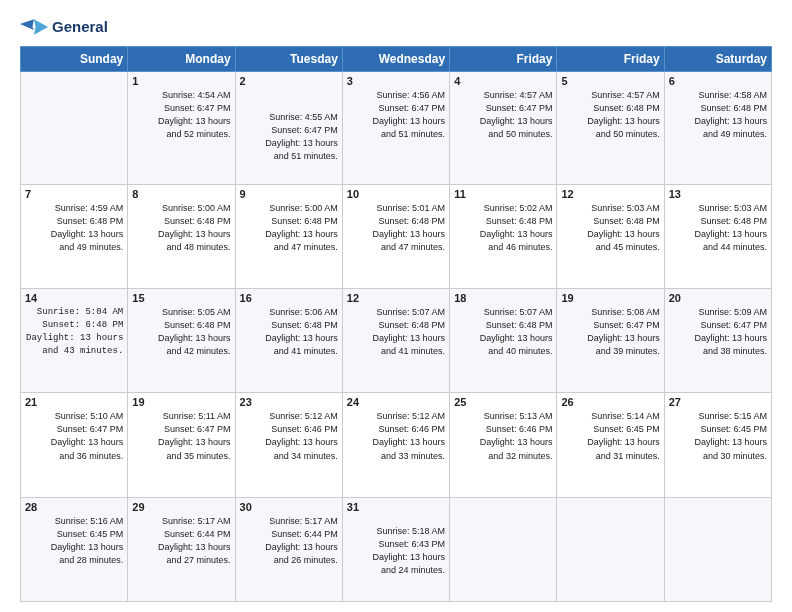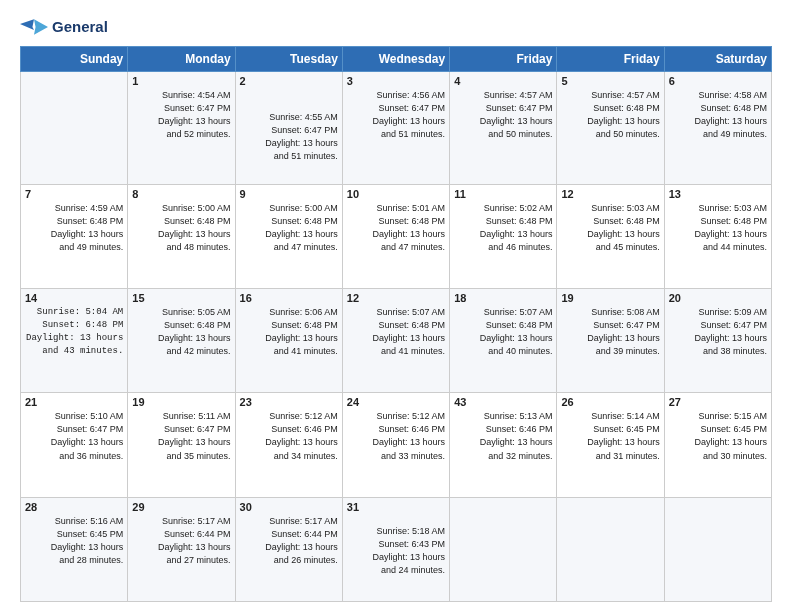--- a/index.html
+++ b/index.html
@@ -296,21 +296,21 @@
 and 34 minutes.</div>
           </td>
           <td>
             <span class="day-num">24</span>
             <div class="cell-content" style="white-space: pre-line;">Sunrise: 5:12 AM
 Sunset: 6:46 PM
 Daylight: 13 hours
 and 33 minutes.</div>
           </td>
           <td>
-            <span class="day-num">43</span>
+            <span class="day-num">25</span>
             <div class="cell-content" style="white-space: pre-line;">Sunrise: 5:13 AM
 Sunset: 6:46 PM
 Daylight: 13 hours
 and 32 minutes.</div>
           </td>
           <td>
             <span class="day-num">26</span>
             <div class="cell-content" style="white-space: pre-line;">Sunrise: 5:14 AM
 Sunset: 6:45 PM
 Daylight: 13 hours

